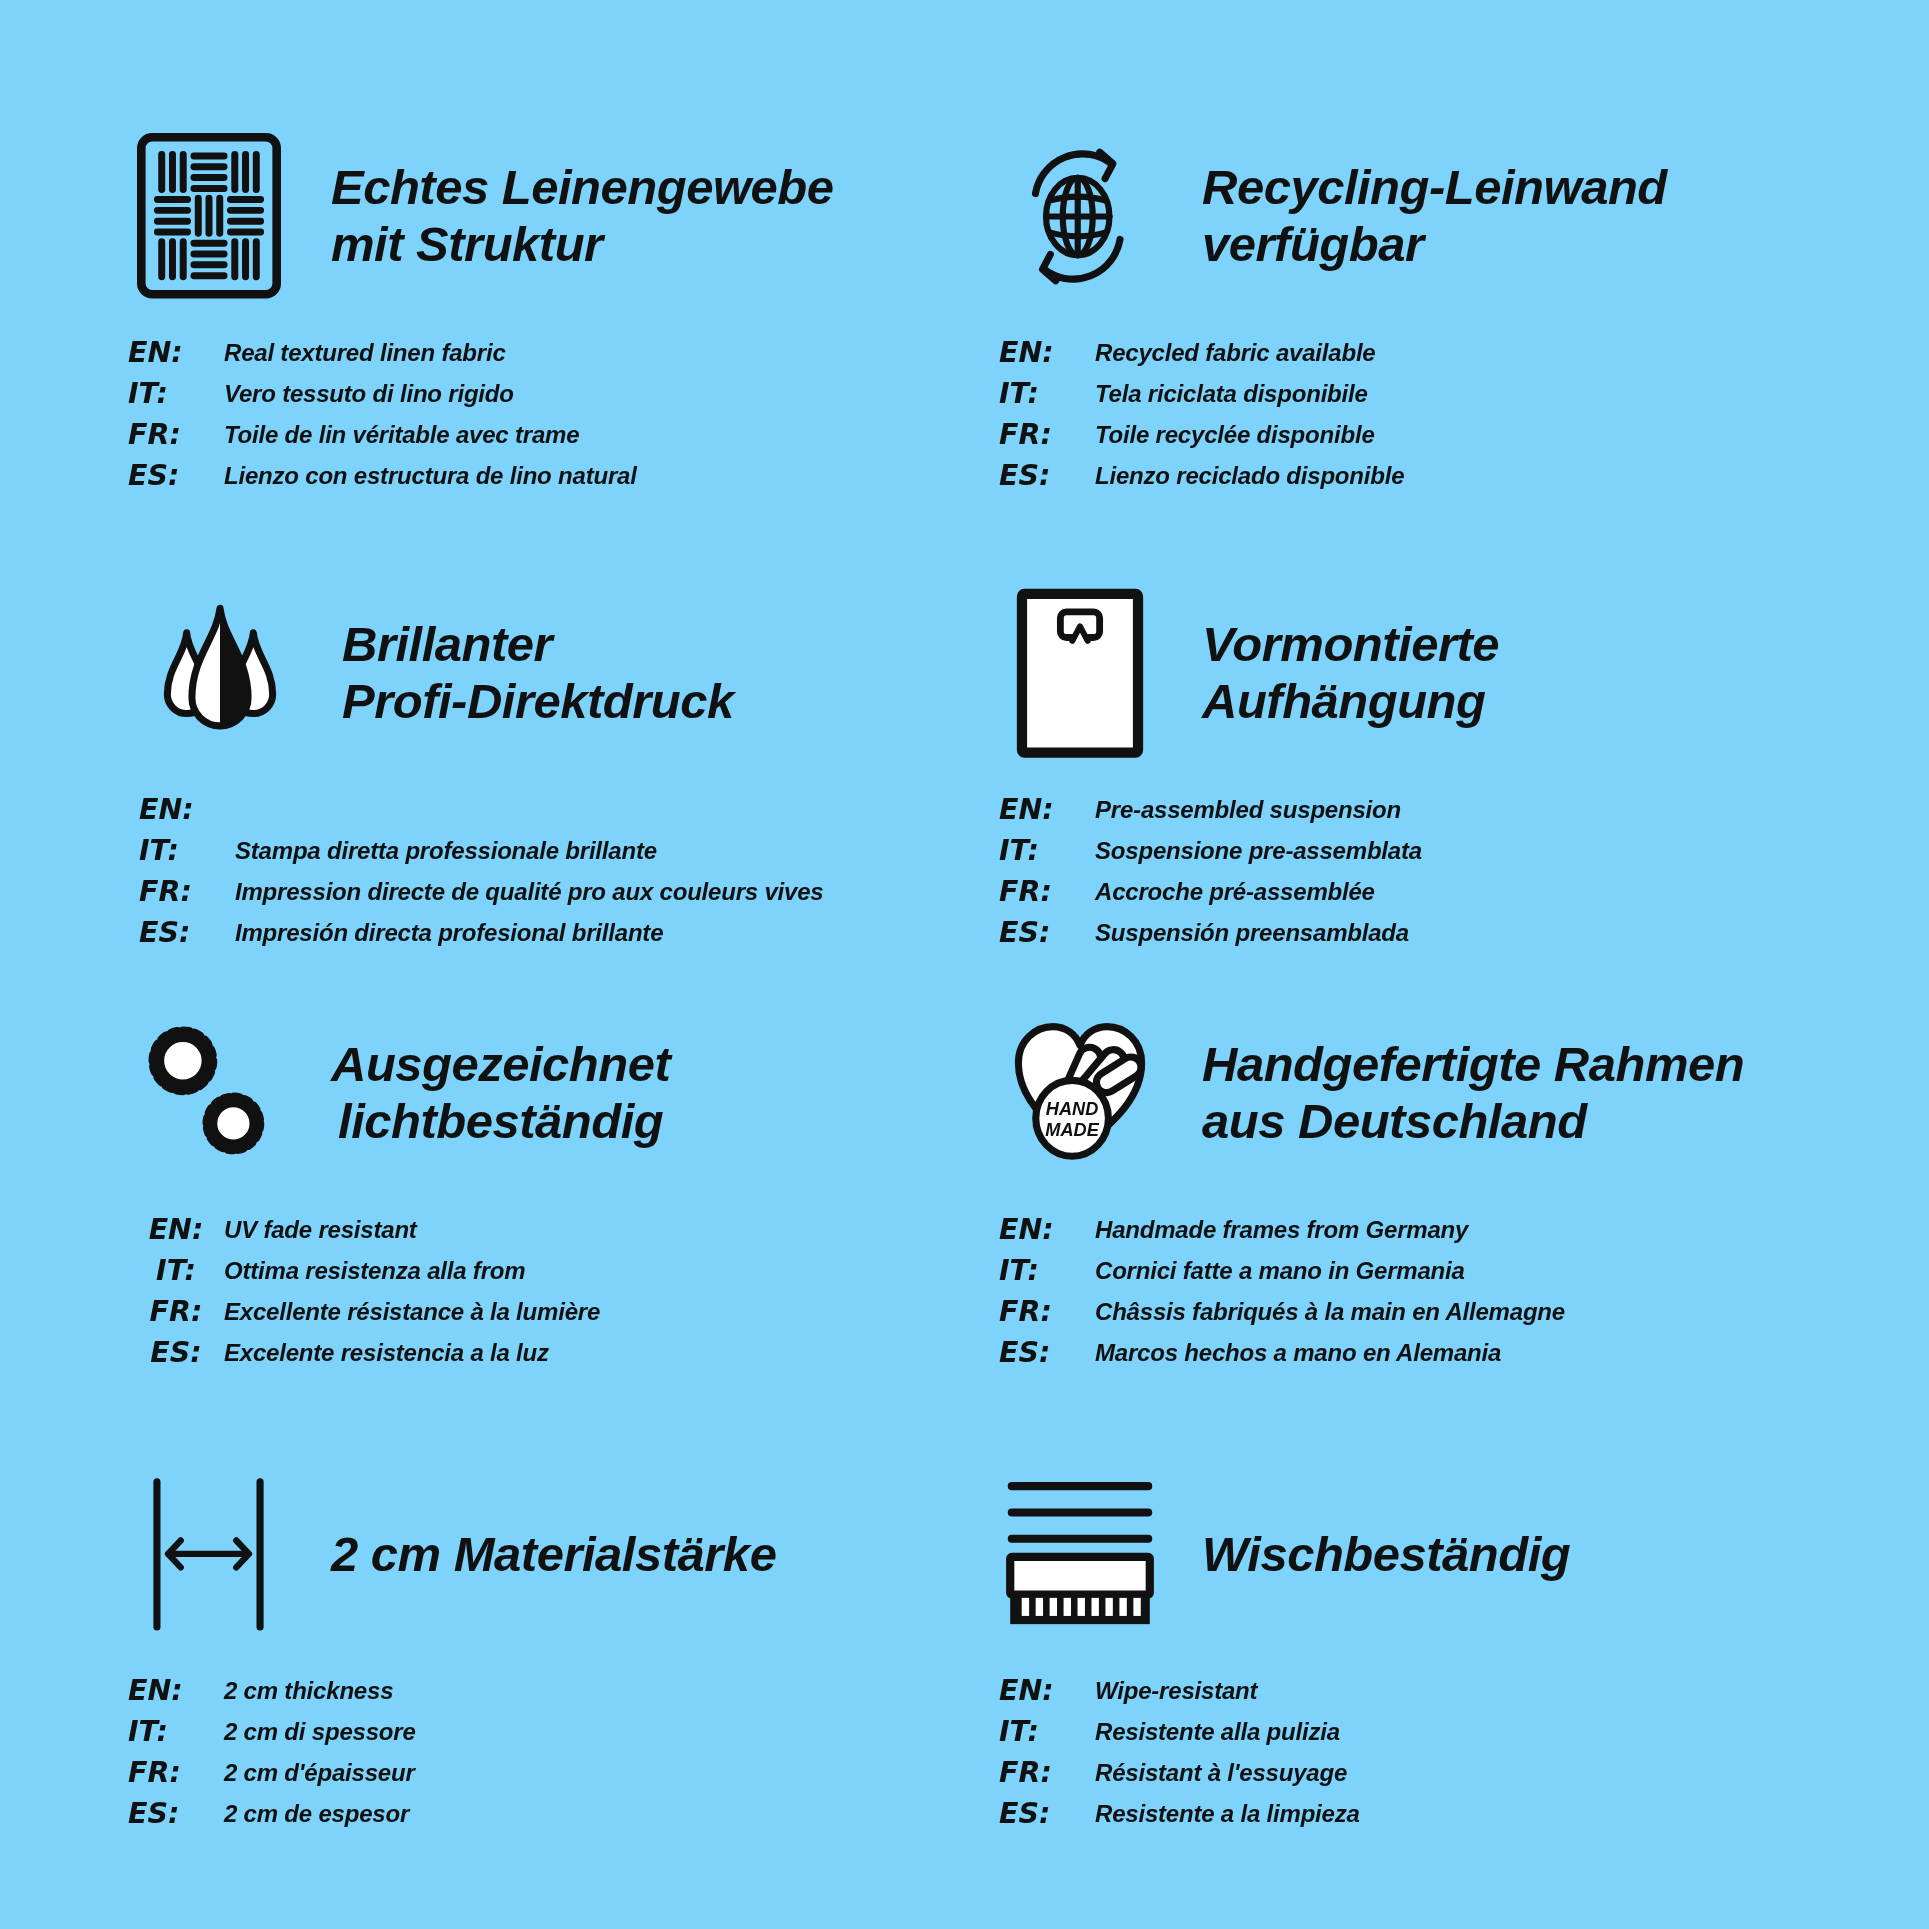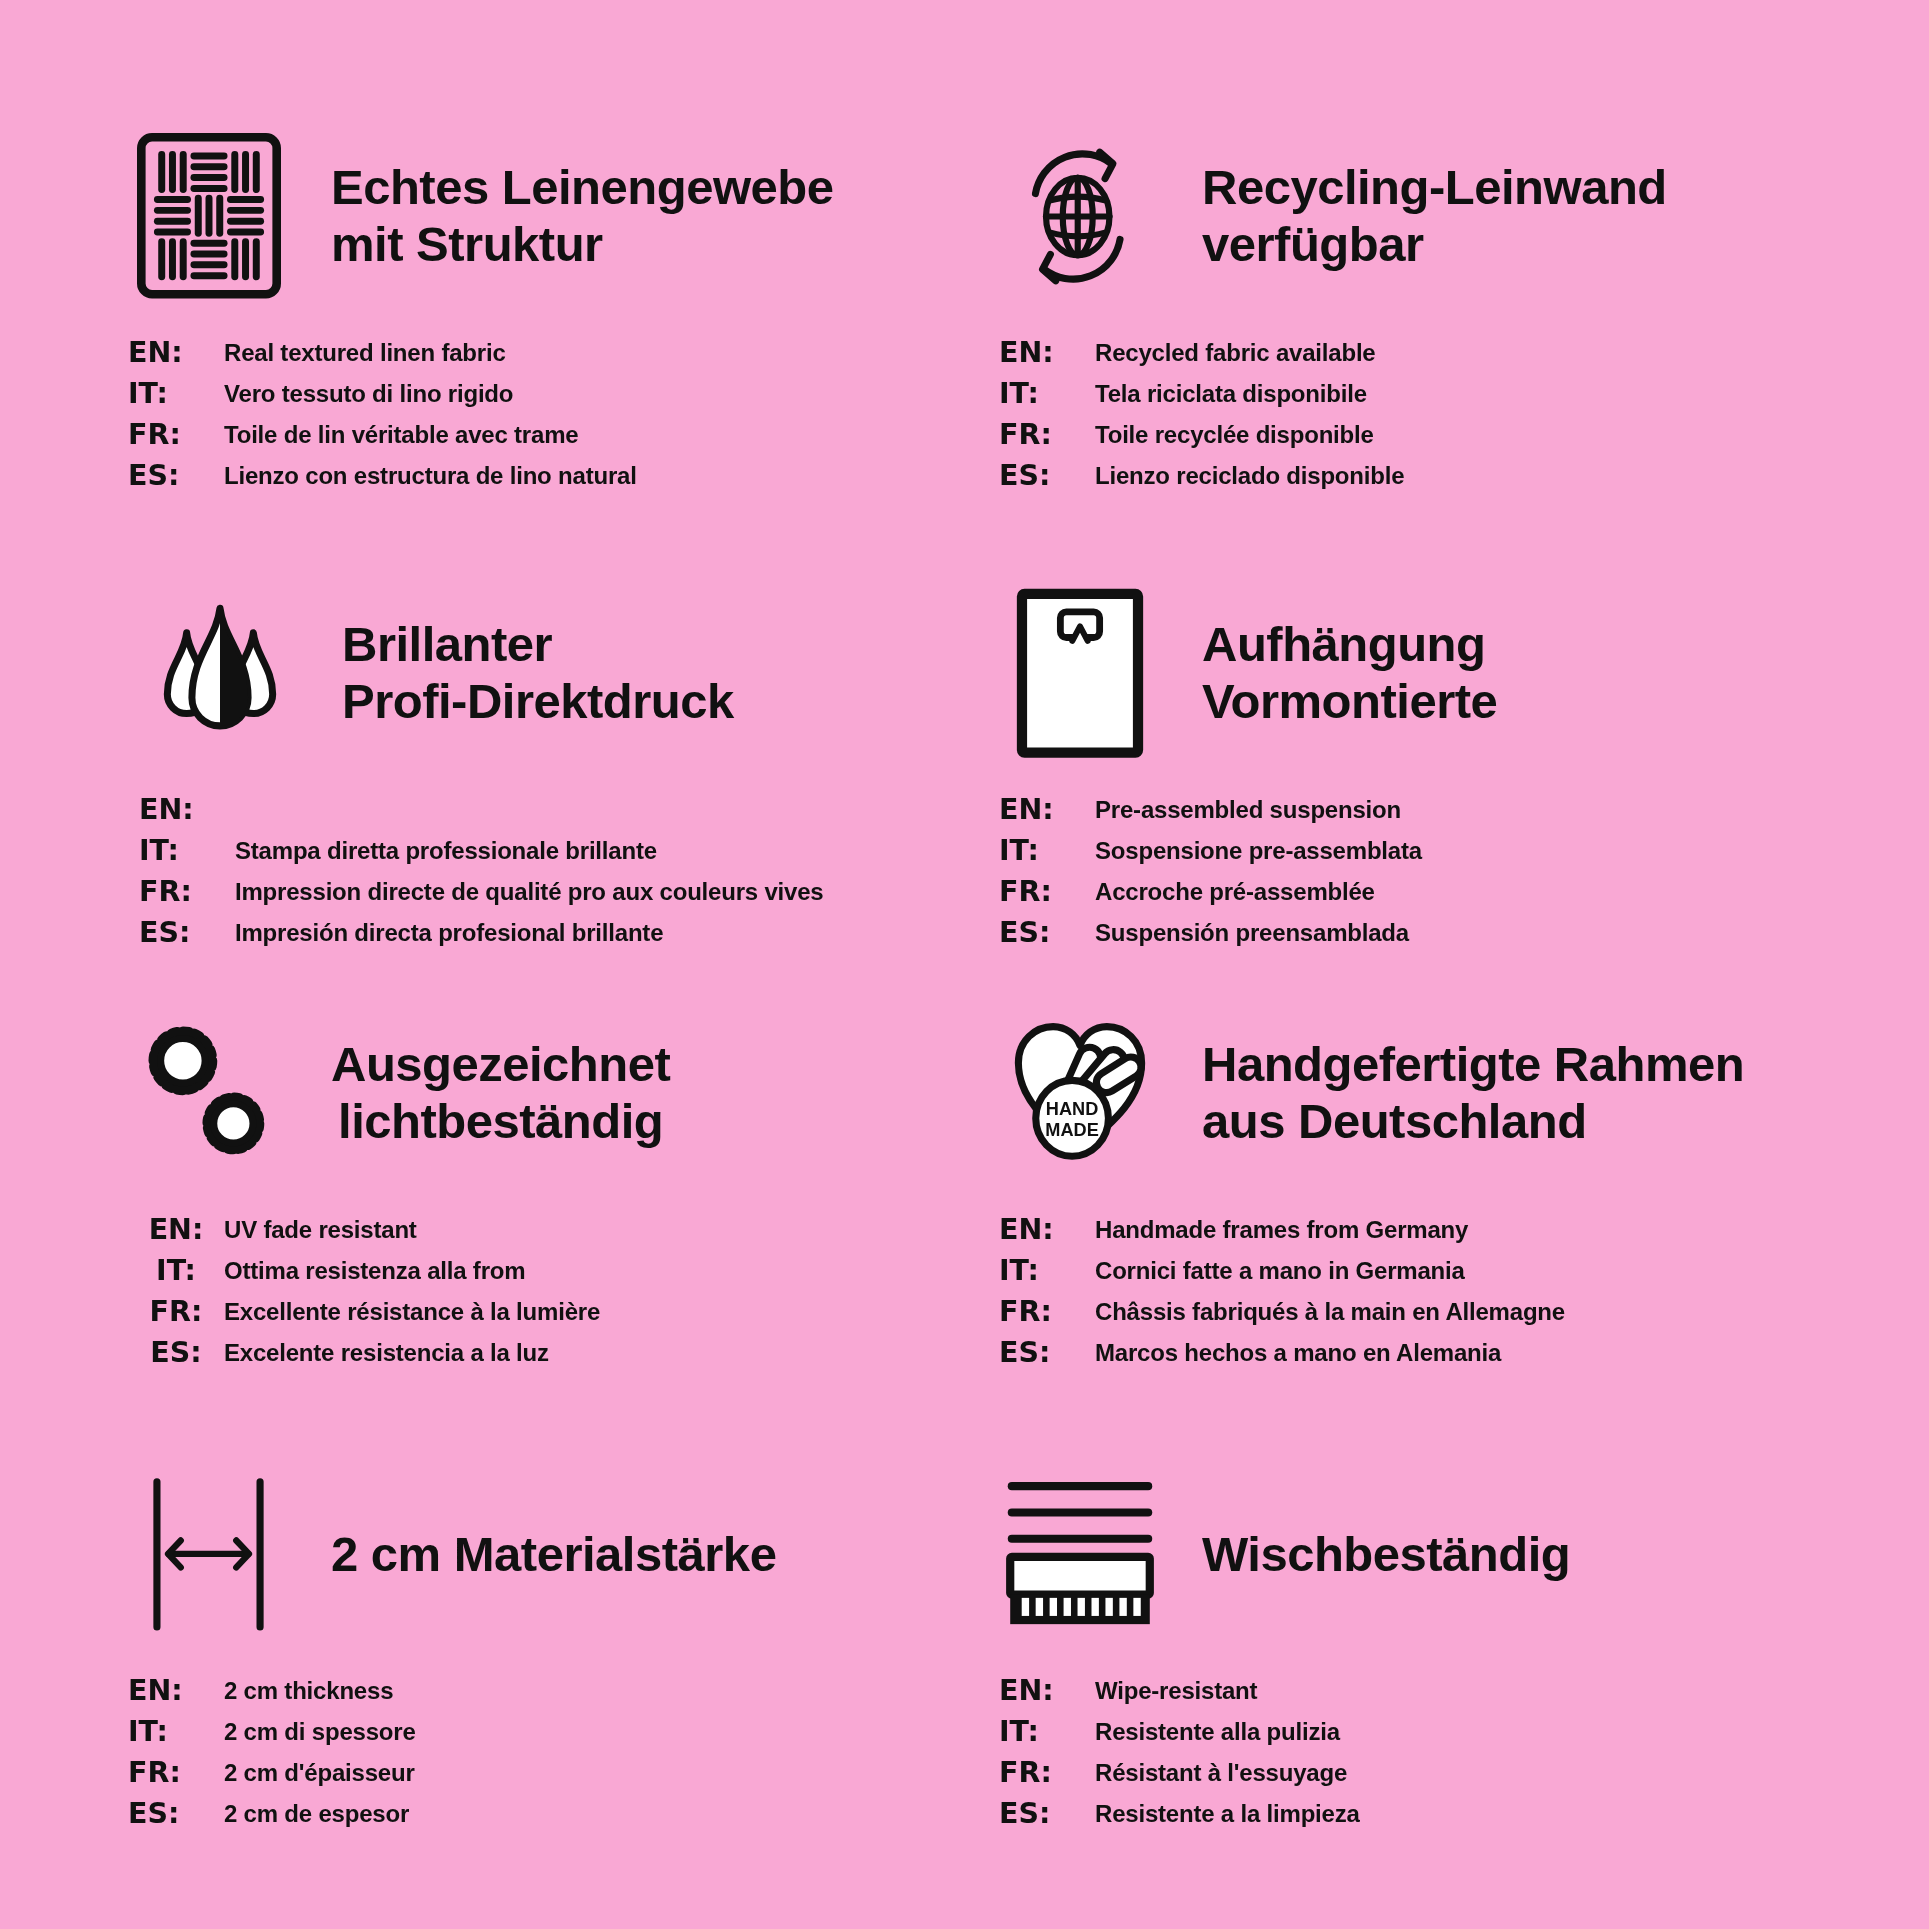--- a/index.html
+++ b/index.html
@@ -1,17 +1,17 @@
 <!DOCTYPE html>
 <html style="font-size:13.4px"><head>
 <meta charset="utf-8">
 <style>
   html,body{margin:0;padding:0;background:#fff;}
-  .canvas{position:relative;width:1930px;height:1930px;background:#f9a8d4;
-          font-family:"Liberation Sans",sans-serif;color:#111;overflow:hidden;}
+  .canvas{position:relative;width:1930px;height:1930px;background:#7dd3fc;
+          font-family:"Liberation Sans",sans-serif;color:#111;overflow:hidden;font-style:italic;}
   .card{position:absolute;}
   .pos-s1{left:128px;top:116px;width:835px;}
   .pos-s2{left:999px;top:116px;width:898px;}
   .pos-s3{left:139px;top:573px;width:835px;}
   .pos-s4{left:999px;top:573px;width:898px;}
   .pos-s5{left:128px;top:993px;width:835px;text-align:center;}
   .pos-s6{left:999px;top:993px;width:898px;}
   .pos-s7{left:128px;top:1454px;width:835px;}
   .pos-s8{left:999px;top:1454px;width:898px;}
   .head{display:flex;align-items:center;height:200px;}
@@ -177,22 +177,22 @@
   <section class="card pos-s4">
     <div class="head">
       <div class="icon-box">
         <svg width="128" viewBox="0 0 150 200">
           <rect class="wfill" x="7" y="7" width="136" height="186" rx="3" stroke-width="12"></rect>
           <rect class="wfill" x="52" y="28" width="46" height="30" rx="7" stroke-width="8"></rect>
           <path class="wfill" d="M66,62 L75,45 L84,62" stroke-width="7"></path>
         </svg>
       </div>
       <h2 class="title">
+        <span>Vormontierte</span>
         <span>Aufhängung</span>
-        <span>Vormontierte</span>
       </h2>
     </div>
     <div class="trans">
       <div class="row">
           <span class="lang">EN:</span>
           <span class="txt">Pre-assembled suspension</span>
         </div>
       <div class="row">
           <span class="lang">IT:</span>
           <span class="txt">Sospensione pre-assemblata</span>

